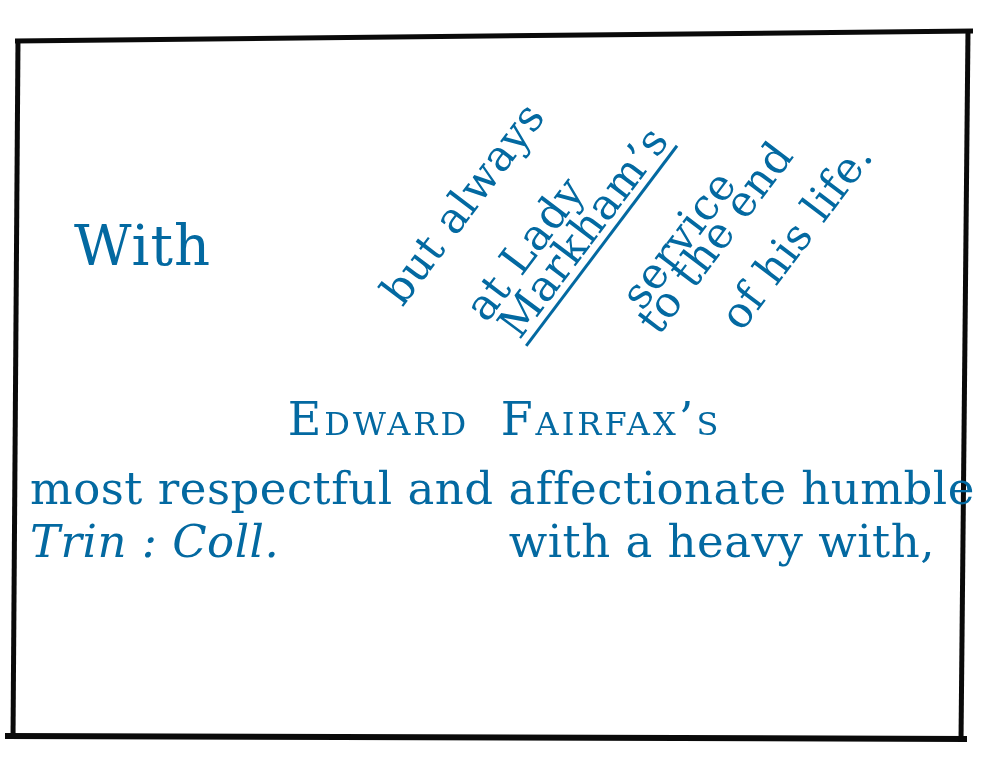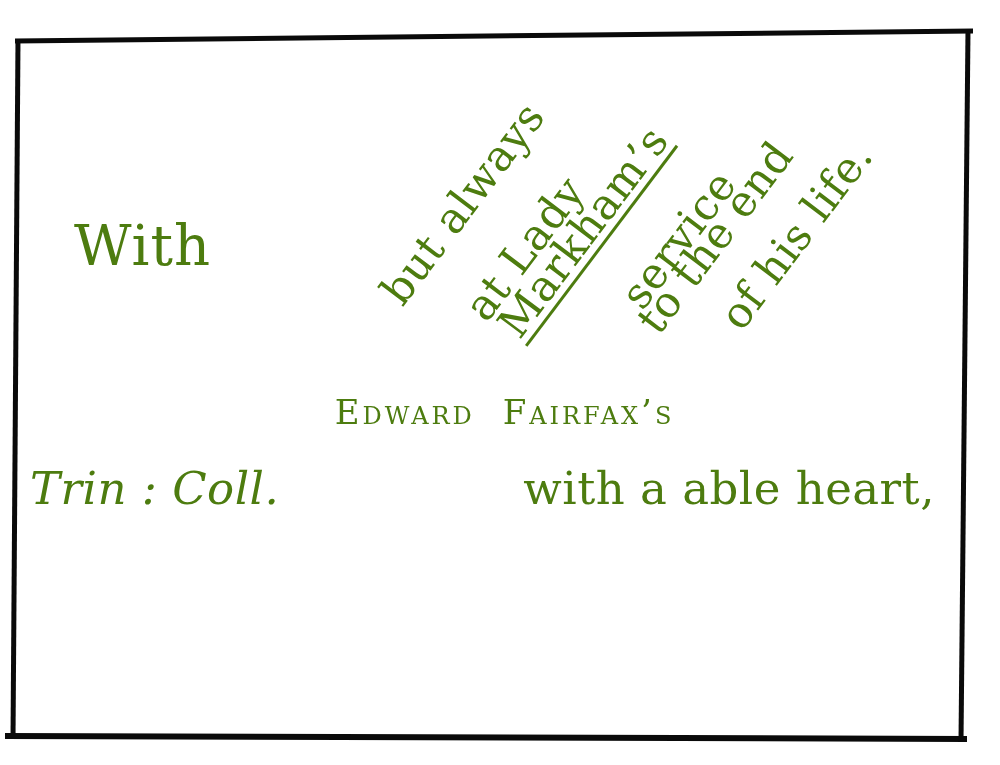--- a/index.html
+++ b/index.html
@@ -8,21 +8,21 @@
     background: #ffffff;
     width: 1000px;
     height: 765px;
     overflow: hidden;
   }
   .page {
     position: relative;
     width: 1000px;
     height: 765px;
     background: #ffffff;
-    color: #4d7c0f;
+    color: #0369a1;
     font-family: "DejaVu Serif", serif;
   }
   .frame {
     position: absolute;
     left: 0; top: 0;
     width: 1000px; height: 765px;
     pointer-events: none;
   }
   .salutation {
     position: absolute;
@@ -53,21 +53,21 @@
     text-decoration-thickness: 3px;
     text-underline-offset: 7px;
   }
   .name-heading {
     position: absolute;
     left: 30px;
     width: 905px;
     top: 392px;
     text-align: center;
     padding-left: 22px;
-    font-size: 34px;
+    font-size: 46px;
     font-variant: small-caps;
     font-variant-caps: small-caps;
     letter-spacing: 3px;
     word-spacing: 14px;
     white-space: nowrap;
   }
   .body-block {
     position: absolute;
     left: 30px;
     top: 462px;
@@ -128,19 +128,20 @@
   <div class="diag diag-4">
     <span>to the end</span>
   </div>
   <div class="diag diag-5">
     <span>of his life.</span>
   </div>
 
   <div class="name-heading">Edward Fairfax’s</div>
 
   <div class="body-block">
+    <div class="body-line">most respectful and affectionate humble</div>
     <div class="footer-row">
       <span class="footer-left">Trin : Coll.</span>
-      <span class="footer-right">with a able heart,</span>
+      <span class="footer-right">with a heavy with,</span>
     </div>
   </div>
 
 </div>
 
 </body></html>

